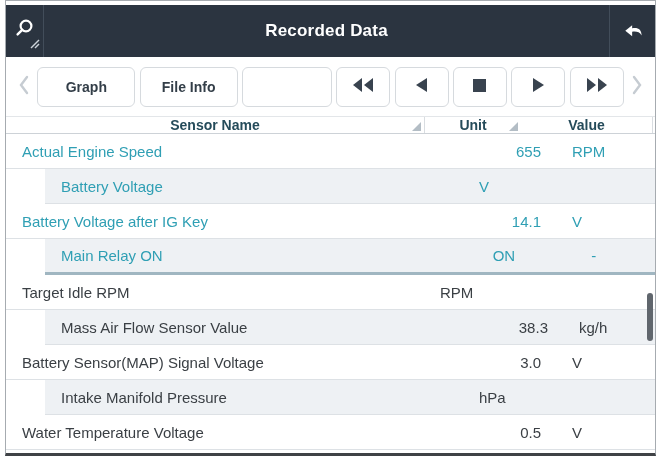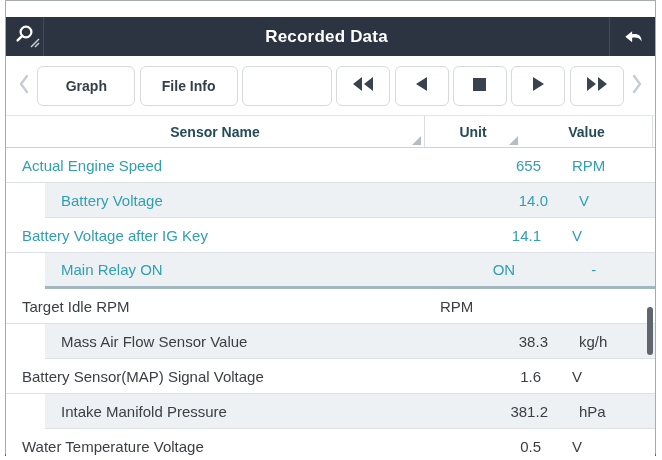--- a/index.html
+++ b/index.html
@@ -2,42 +2,42 @@
 <html><head>
 <meta charset="utf-8">
 <style>
   * { margin:0; padding:0; box-sizing:border-box; }
   html,body { width:662px; height:460px; background:#ffffff;
               font-family:"Liberation Sans", sans-serif; overflow:hidden; }
   .window { position:absolute; left:5px; top:0; width:651px; height:456px;
             background:#ffffff; border:1px solid #a6abb0; border-bottom:3px solid #3f4246; }
 
   
-  .titlebar { margin-top:16px; height:39px; background:#2b3440; display:flex; align-items:stretch; }
+  .titlebar { margin-top:4px; height:52px; background:#2b3440; display:flex; align-items:stretch; }
   .tb-left  { width:38px; border-right:1px solid #424d5a; position:relative; display:flex;
               align-items:center; justify-content:center; cursor:pointer; }
   .tb-right { width:46px; border-left:1px solid #424d5a; display:flex;
               align-items:center; justify-content:center; cursor:pointer; }
   .tb-title { flex:1; display:flex; align-items:center; justify-content:center;
               color:#ffffff; font-size:17px; font-weight:bold; letter-spacing:.2px; }
   .resize-lines { position:absolute; right:3px; bottom:4px; }
 
   
   .toolbar { height:59px; display:flex; align-items:center; justify-content:space-between;
              padding:0 9px; background:#ffffff; }
   .chev { width:18px; height:40px; display:flex; align-items:center; justify-content:center; cursor:pointer; }
   .btn  { height:40px; background:#ffffff; border:1px solid #d6dade; border-radius:6px;
           display:flex; align-items:center; justify-content:center; cursor:pointer;
           font-size:14px; font-weight:bold; color:#333e48; }
   .btn.text  { width:98px; }
   .btn.blank { width:90px; }
   .btn.media { width:54px; }
 
   
-  .thead { height:33px; display:flex; border-top:1px solid #e3e6e9; border-bottom:1px solid #cdd2d7;
+  .thead { height:18px; display:flex; border-top:1px solid #e3e6e9; border-bottom:1px solid #cdd2d7;
            background:#ffffff; }
   .th { position:relative; display:flex; align-items:center; justify-content:center;
         font-size:14px; font-weight:bold; color:#254b5a; cursor:pointer; }
   .th.c-name  { width:419px; border-right:1px solid #d9dde1; }
   .th.c-value { width:132px; border-right:1px solid #d9dde1; }
   .th.c-unit  { width:96px; }
   .sort-corner { position:absolute; right:3px; bottom:2px; width:0; height:0;
                  border-left:9px solid transparent; border-bottom:9px solid #b3bdc5; }
 
   .tbody { position:relative; }
@@ -158,21 +158,20 @@
   </div>
 
   <div class="tbody">
     <div class="row hl">
       <div class="cell-name">Actual Engine Speed</div>
       <div class="cell-value">655</div>
       <div class="cell-unit">RPM</div>
     </div>
       <div class="row hl alt">
       <div class="cell-name">Battery Voltage</div>
-      <div class="cell-value">14.0</div>
       <div class="cell-unit">V</div>
     </div>
       <div class="row hl">
       <div class="cell-name">Battery Voltage after IG Key</div>
       <div class="cell-value">14.1</div>
       <div class="cell-unit">V</div>
     </div>
       <div class="row hl alt group-end">
       <div class="cell-name">Main Relay ON</div>
       <div class="cell-value">ON</div>
@@ -182,26 +181,25 @@
       <div class="cell-name">Target Idle RPM</div>
       <div class="cell-unit">RPM</div>
     </div>
       <div class="row alt">
       <div class="cell-name">Mass Air Flow Sensor Value</div>
       <div class="cell-value">38.3</div>
       <div class="cell-unit">kg/h</div>
     </div>
       <div class="row">
       <div class="cell-name">Battery Sensor(MAP) Signal Voltage</div>
-      <div class="cell-value">1.6</div>
+      <div class="cell-value">3.0</div>
       <div class="cell-unit">V</div>
     </div>
       <div class="row alt">
       <div class="cell-name">Intake Manifold Pressure</div>
-      <div class="cell-value">381.2</div>
       <div class="cell-unit">hPa</div>
     </div>
       <div class="row">
       <div class="cell-name">Water Temperature Voltage</div>
       <div class="cell-value">0.5</div>
       <div class="cell-unit">V</div>
     </div>
       <div class="scroll-thumb"></div>
   </div>
 

